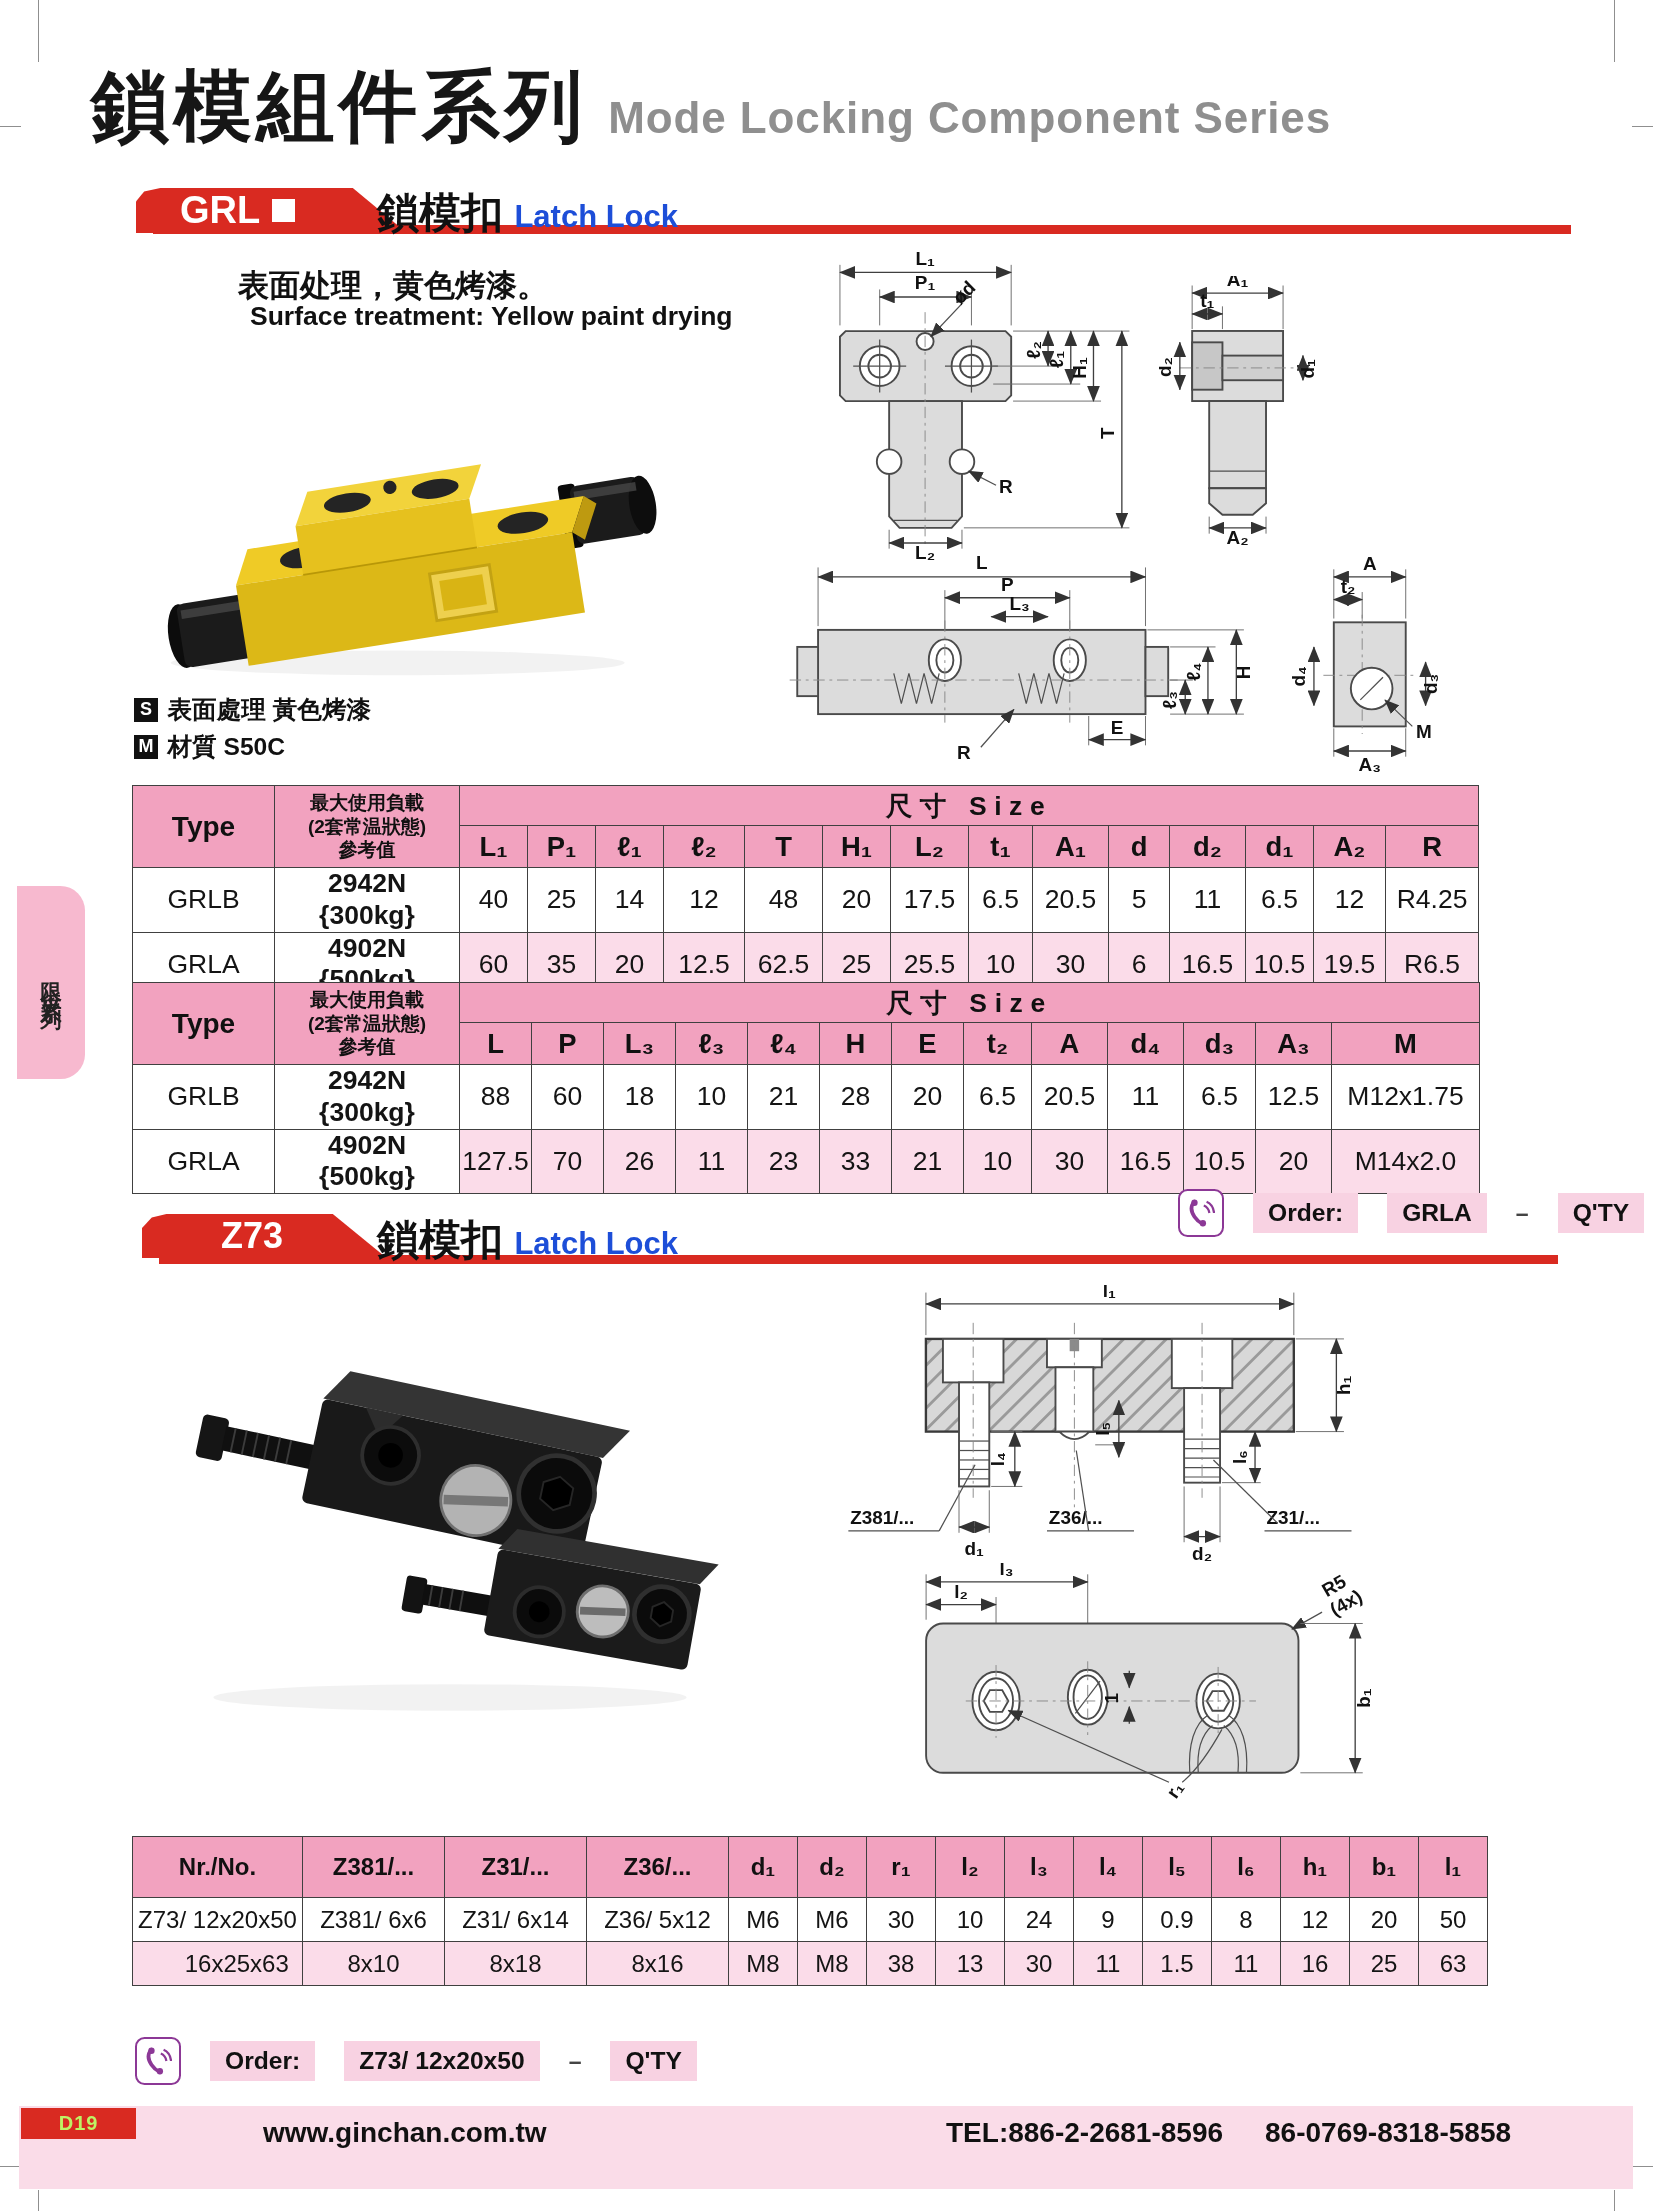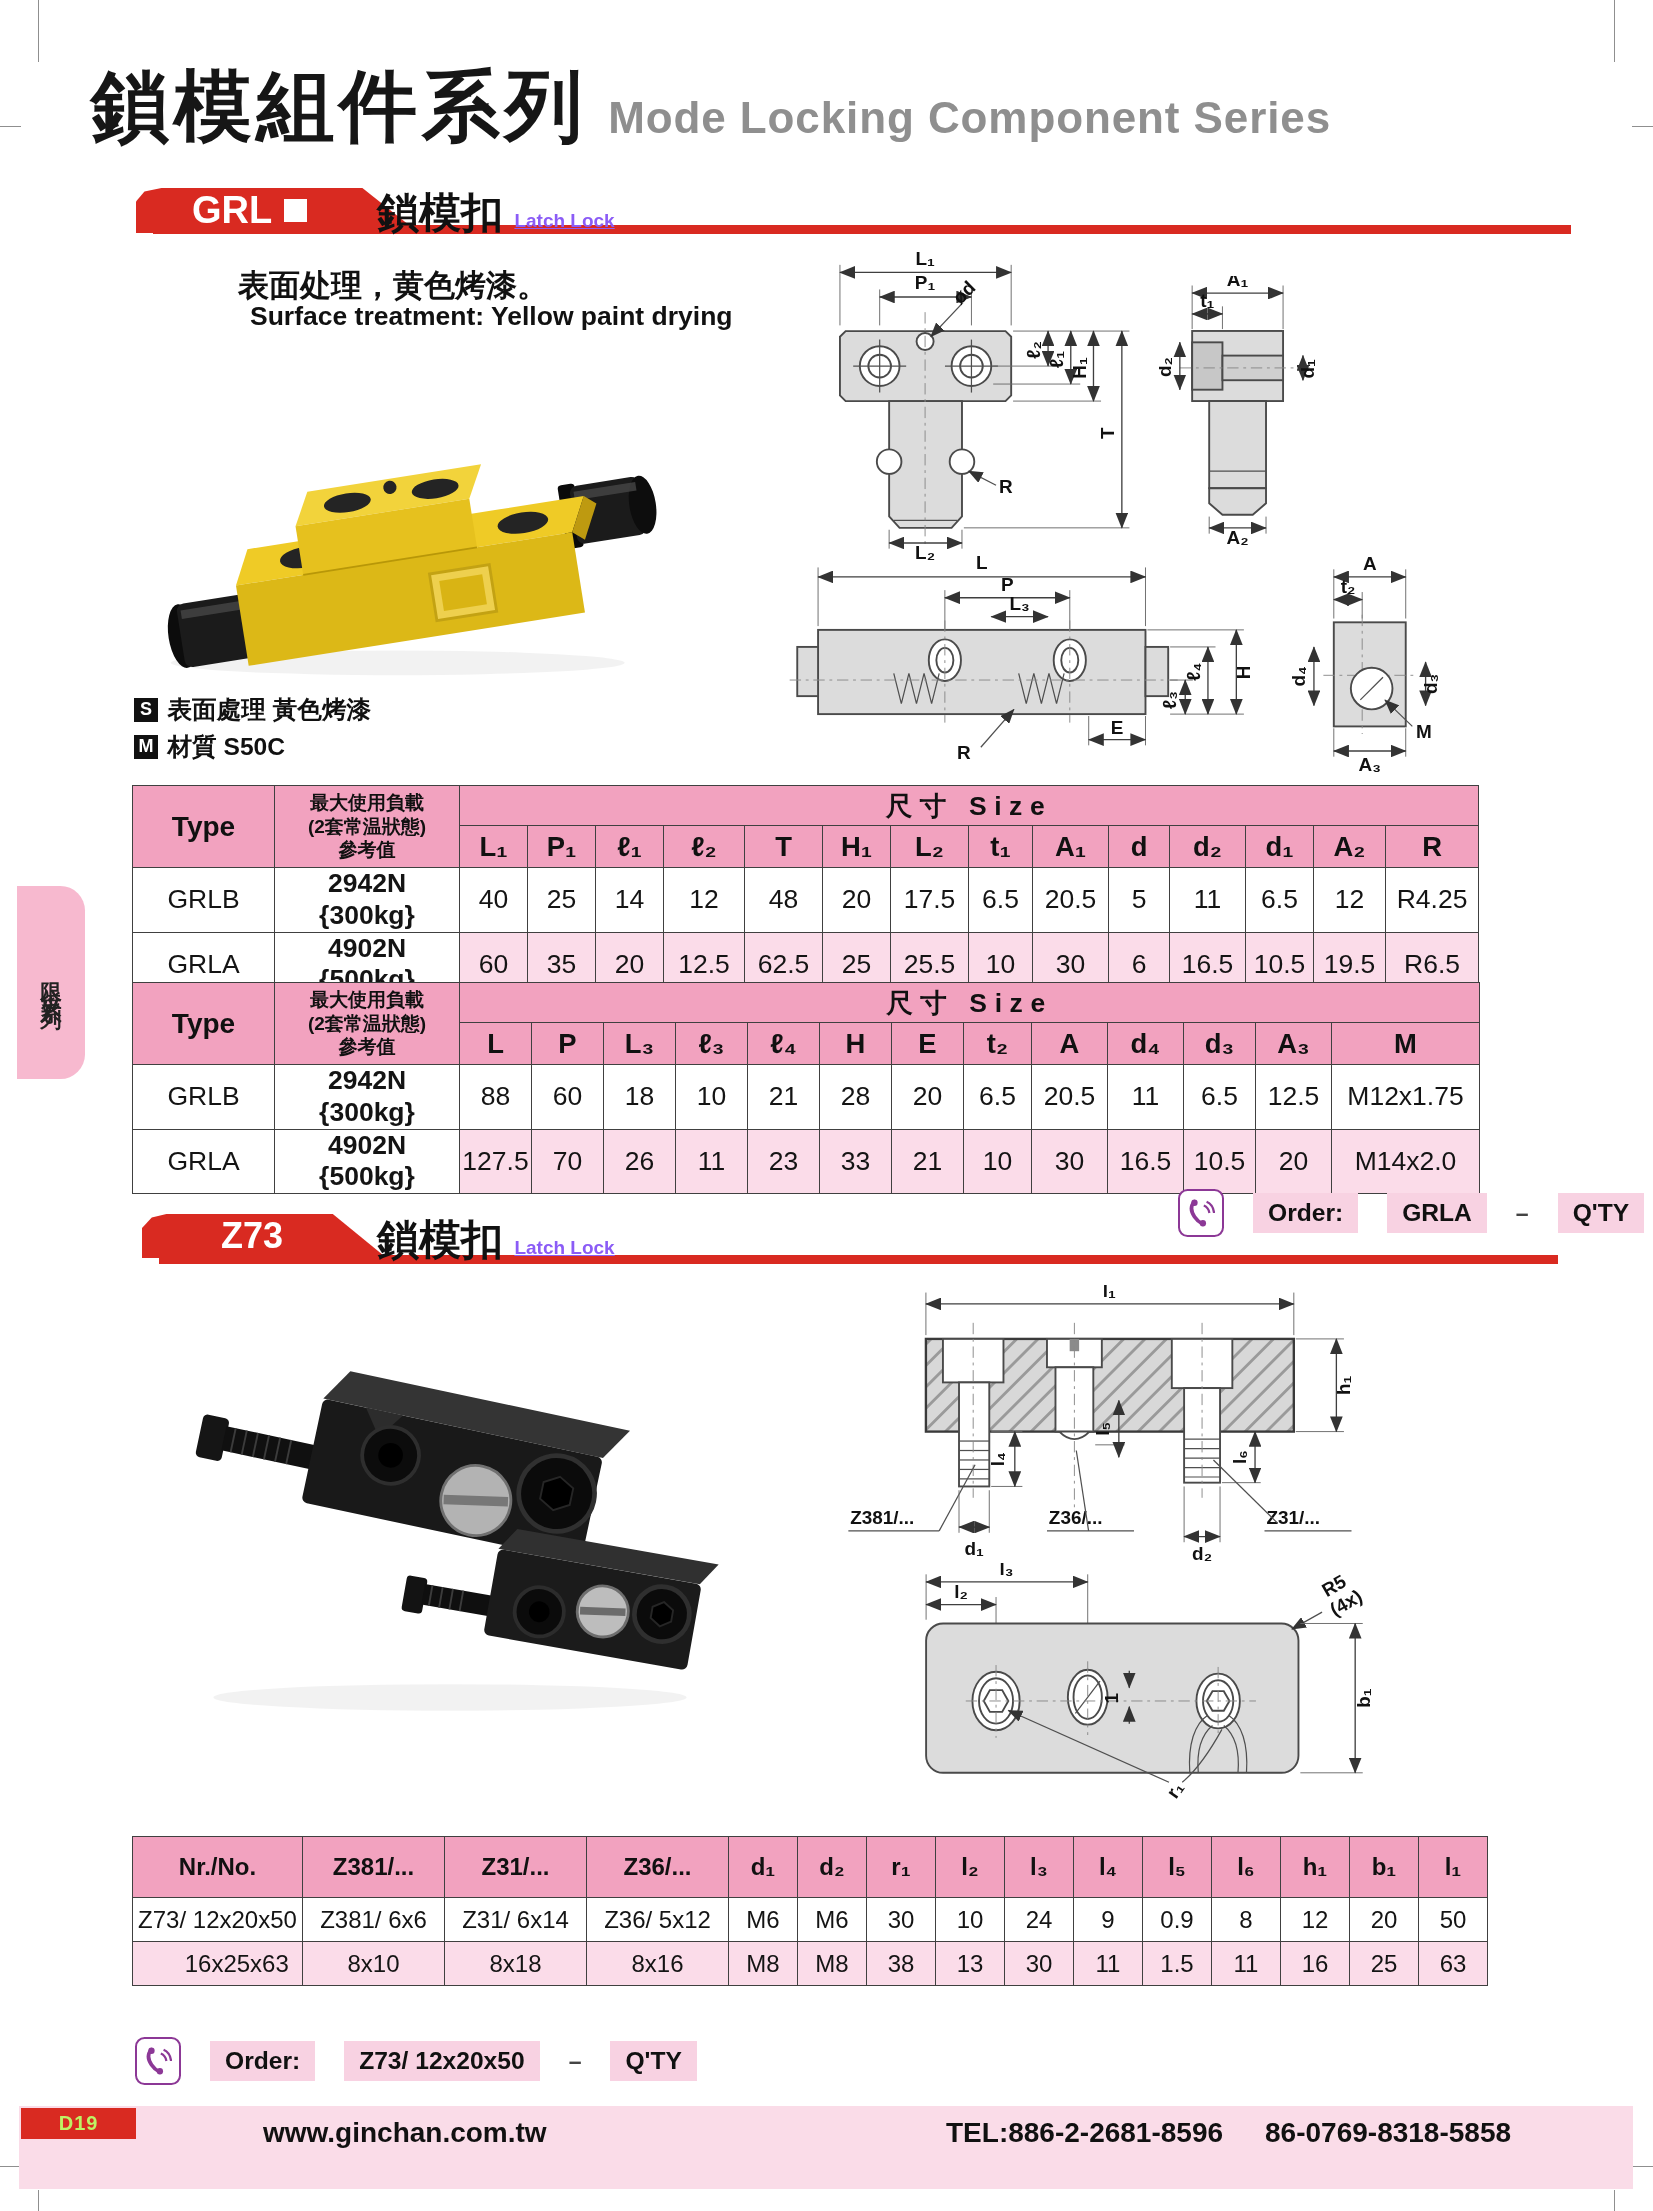--- a/index.html
+++ b/index.html
@@ -8,28 +8,28 @@
   .mark{position:absolute;background:#8f8f8f;}
 
   
   #page-title{position:absolute;left:91px;top:55px;display:flex;align-items:baseline;gap:21px;white-space:nowrap;}
   #page-title .zh{font-size:78px;font-weight:900;letter-spacing:4.7px;color:#161616;}
   #page-title .en{font-size:44px;font-weight:bold;color:#8f8f8f;letter-spacing:0.9px;}
 
   
   .banner-bar{position:absolute;height:8.5px;background:#D92A21;}
   .red-shape{position:absolute;background:#D92A21;color:#fff;display:flex;align-items:center;z-index:2;}
-  #grl-shape{left:136px;top:188px;width:227px;height:45px;padding-left:56px;font-size:38px;font-weight:bold;
+  #grl-shape{left:136px;top:188px;width:227px;height:45px;padding-left:44px;font-size:38px;font-weight:bold;
              clip-path:polygon(0 30%,3% 8%,9% 0,80% 0,100% 100%,0 100%);}
   #grl-shape .wsq{display:inline-block;width:23px;height:23px;background:#fff;margin-left:11.4px;}
   #z73-shape{left:142px;top:1214px;width:220px;height:44px;font-size:36px;font-weight:bold;justify-content:center;
              padding-right:24.6px;clip-path:polygon(0 32%,4% 8%,10% 0,78% 0,100% 100%,0 100%);}
   .section-title{position:absolute;display:flex;align-items:baseline;gap:11.4px;white-space:nowrap;z-index:2;}
   .section-title .zh{font-size:42px;font-weight:bold;color:#111;}
-  .section-title .en{font-size:19px;font-weight:bold;color:#8b5cf6;text-decoration:underline;}
+  .section-title .en{font-size:31px;font-weight:bold;color:#1d4ed8;}
   #grl-title{left:377px;top:185px;}
   #z73-title{left:377px;top:1212px;}
 
   
   #note-zh{position:absolute;left:238px;top:265px;font-size:31px;font-weight:bold;}
   #note-en{position:absolute;left:250px;top:301px;font-size:26.5px;font-weight:bold;}
   .spec-line{position:absolute;left:134px;display:flex;align-items:center;gap:9.5px;font-size:24.6px;font-weight:bold;}
   .spec-line .tag{width:24px;height:24px;background:#111;color:#fff;font-size:18px;display:flex;align-items:center;justify-content:center;flex:none;}
   #spec-s{top:693px;} #spec-m{top:730px;}
 

